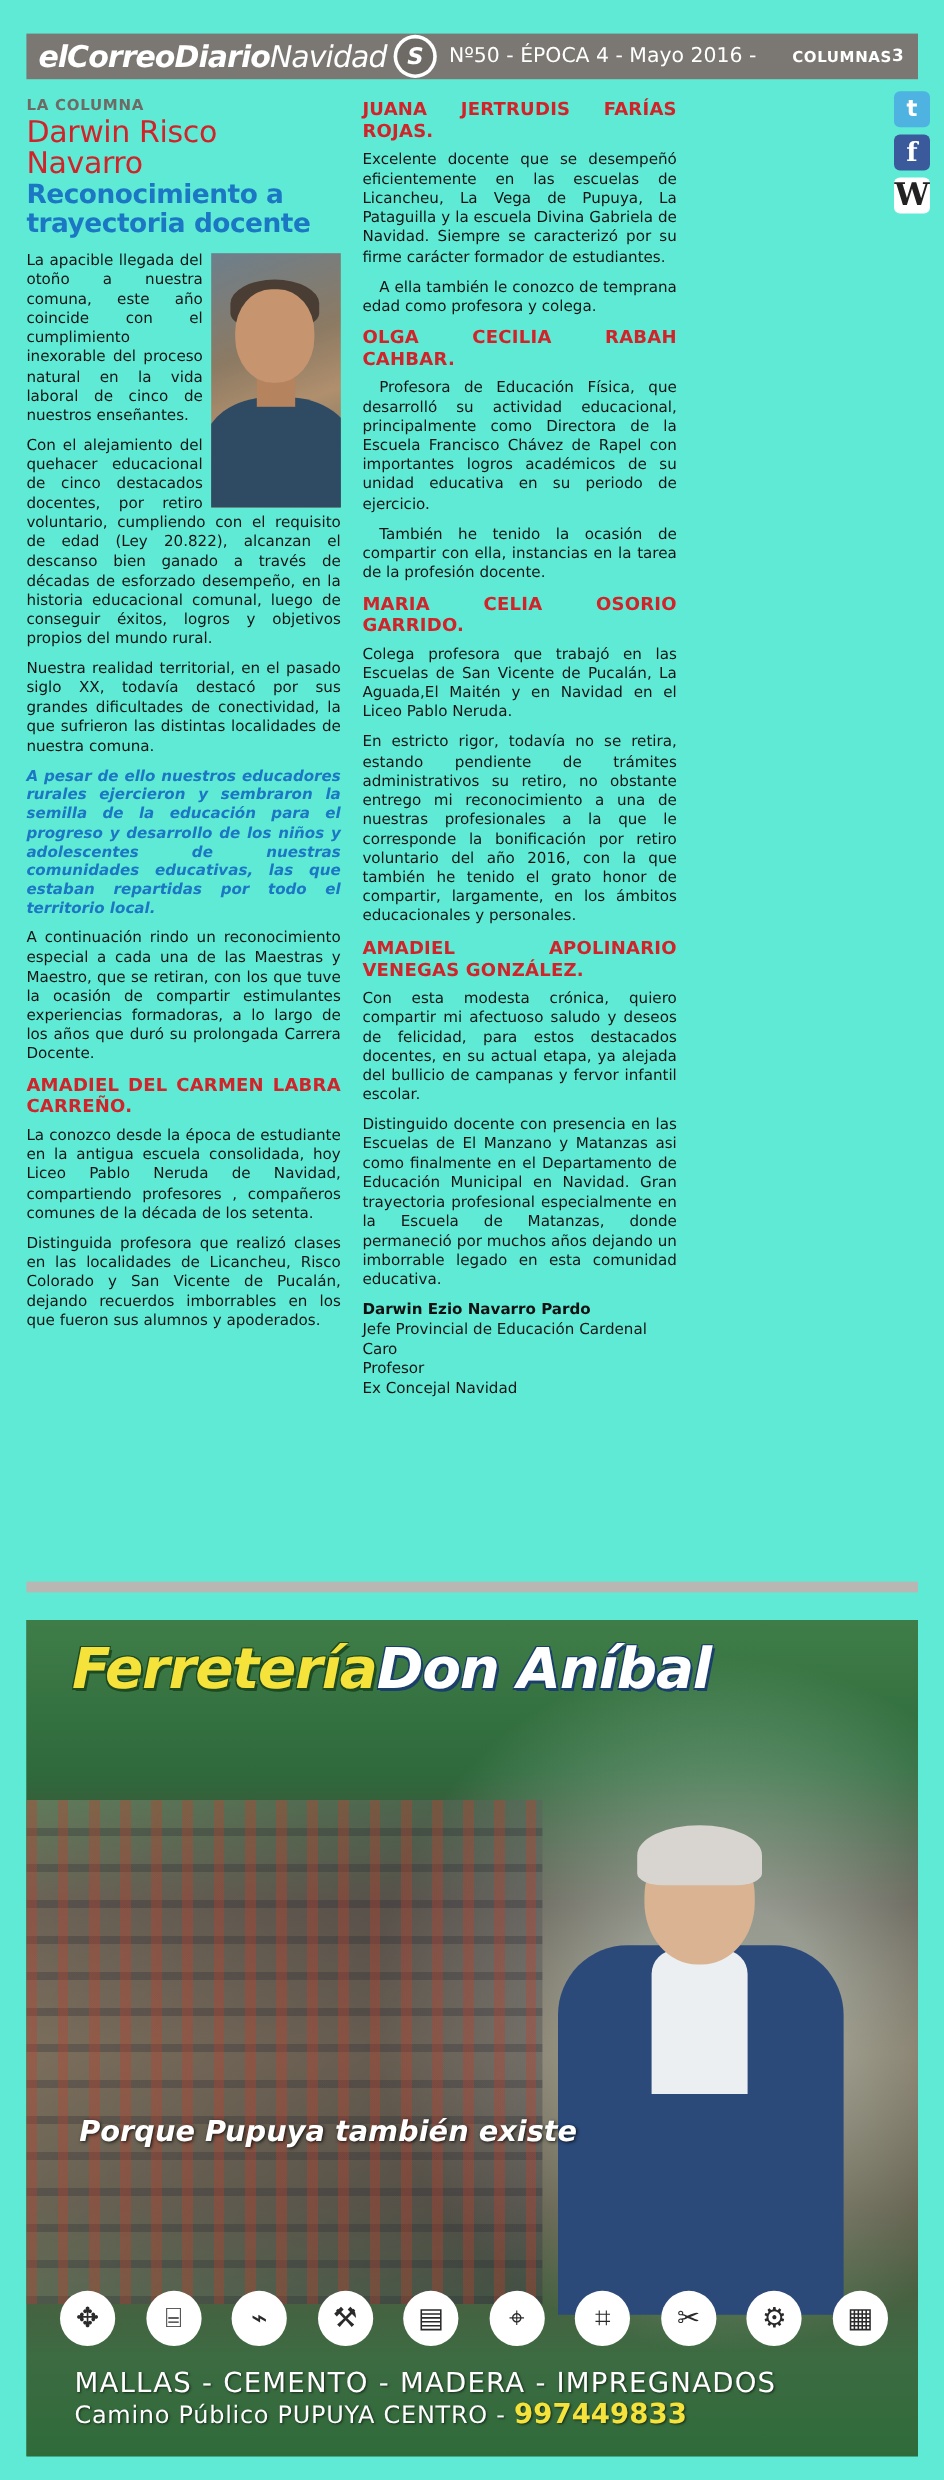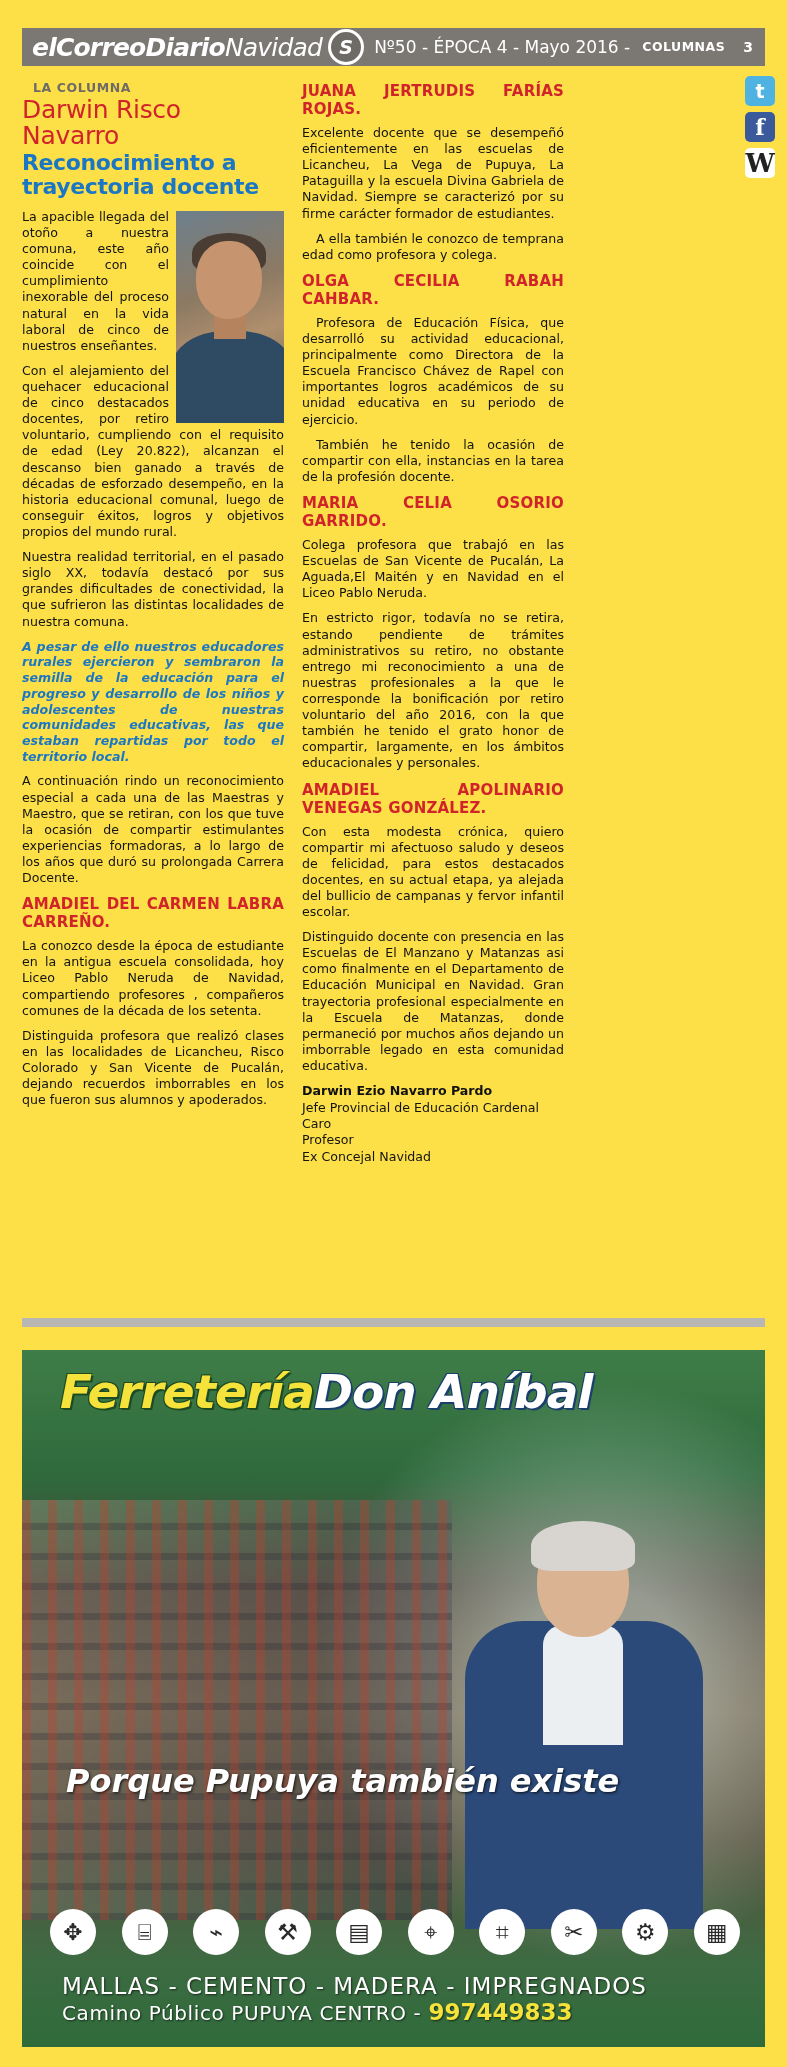--- a/index.html
+++ b/index.html
@@ -5,21 +5,21 @@
   * { box-sizing: border-box; margin: 0; padding: 0; }
   html, body {
     width: 787px;
     background: #ffffff;
     font-family: "DejaVu Sans", "Liberation Sans", sans-serif;
   }
   .page {
     position: relative;
     width: 787px;
     height: 2067px;
-    background: #fde047;
+    background: #5eead4;
     overflow: hidden;
   }
 
   
   .masthead {
     position: absolute;
     left: 22px; top: 28px;
     width: 743px; height: 38px;
     background: #7b7874;
     display: flex;
@@ -52,21 +52,21 @@
     color: #fff; font-size: 19px; font-weight: 700; font-style: italic;
   }
   .masthead-issue {
     font-size: 17px;
     color: #ffffff;
     white-space: nowrap;
   }
   .masthead-right {
     margin-left: auto;
     display: flex;
-    gap: 18px;
+    align-items: center;
     padding-right: 12px;
   }
   .masthead-section {
     font-size: 12.5px; font-weight: 700; color: #fff; letter-spacing: 0.5px;
   }
   .masthead-page {
     font-size: 14px; font-weight: 700; color: #fff;
   }
 
   
@@ -93,21 +93,21 @@
     width: 714px;
     display: flex;
     gap: 18px;
   }
   .col { width: 262px; }
   .col-left { width: 262px; }
   .col-right { width: 262px; }
 
   .kicker {
     font-size: 12.5px; font-weight: 700; color: #6e6b67;
-    letter-spacing: 0.6px; margin-bottom: 2px; margin-left: 11px;
+    letter-spacing: 0.6px; margin-bottom: 2px;
   }
   .author-name {
     font-size: 25px; color: #d1232a; font-weight: 400;
     line-height: 1.05; letter-spacing: -0.3px; margin-bottom: 1px;
   }
   .headline {
     font-size: 22px; font-weight: 700; color: #1b77c4;
     line-height: 1.1; letter-spacing: -0.4px;
     margin-bottom: 10px;
   }
@@ -230,21 +230,21 @@
   .ad-title .t1 {
     color: #f5e33c;
     text-shadow: 2px 2px 0 #1d4a22, -1px -1px 0 #1d4a22, 1px -1px 0 #1d4a22, -1px 1px 0 #1d4a22;
   }
   .ad-title .t2 {
     color: #ffffff;
     text-shadow: 2px 2px 0 #1b3f6b, -1px -1px 0 #1b3f6b, 1px -1px 0 #1b3f6b, -1px 1px 0 #1b3f6b;
   }
   .ad-slogan {
     position: absolute; left: 44px; top: 412px;
-    font-size: 32px; font-weight: 700; font-style: italic;
+    font-size: 24px; font-weight: 700; font-style: italic;
     color: #ffffff;
     text-shadow: 1px 1px 3px rgba(0,0,0,.8);
     white-space: nowrap;
   }
   .ad-icons {
     position: absolute; left: 28px; bottom: 92px;
     width: 690px;
     display: flex; justify-content: space-between;
   }
   .ad-icon {

